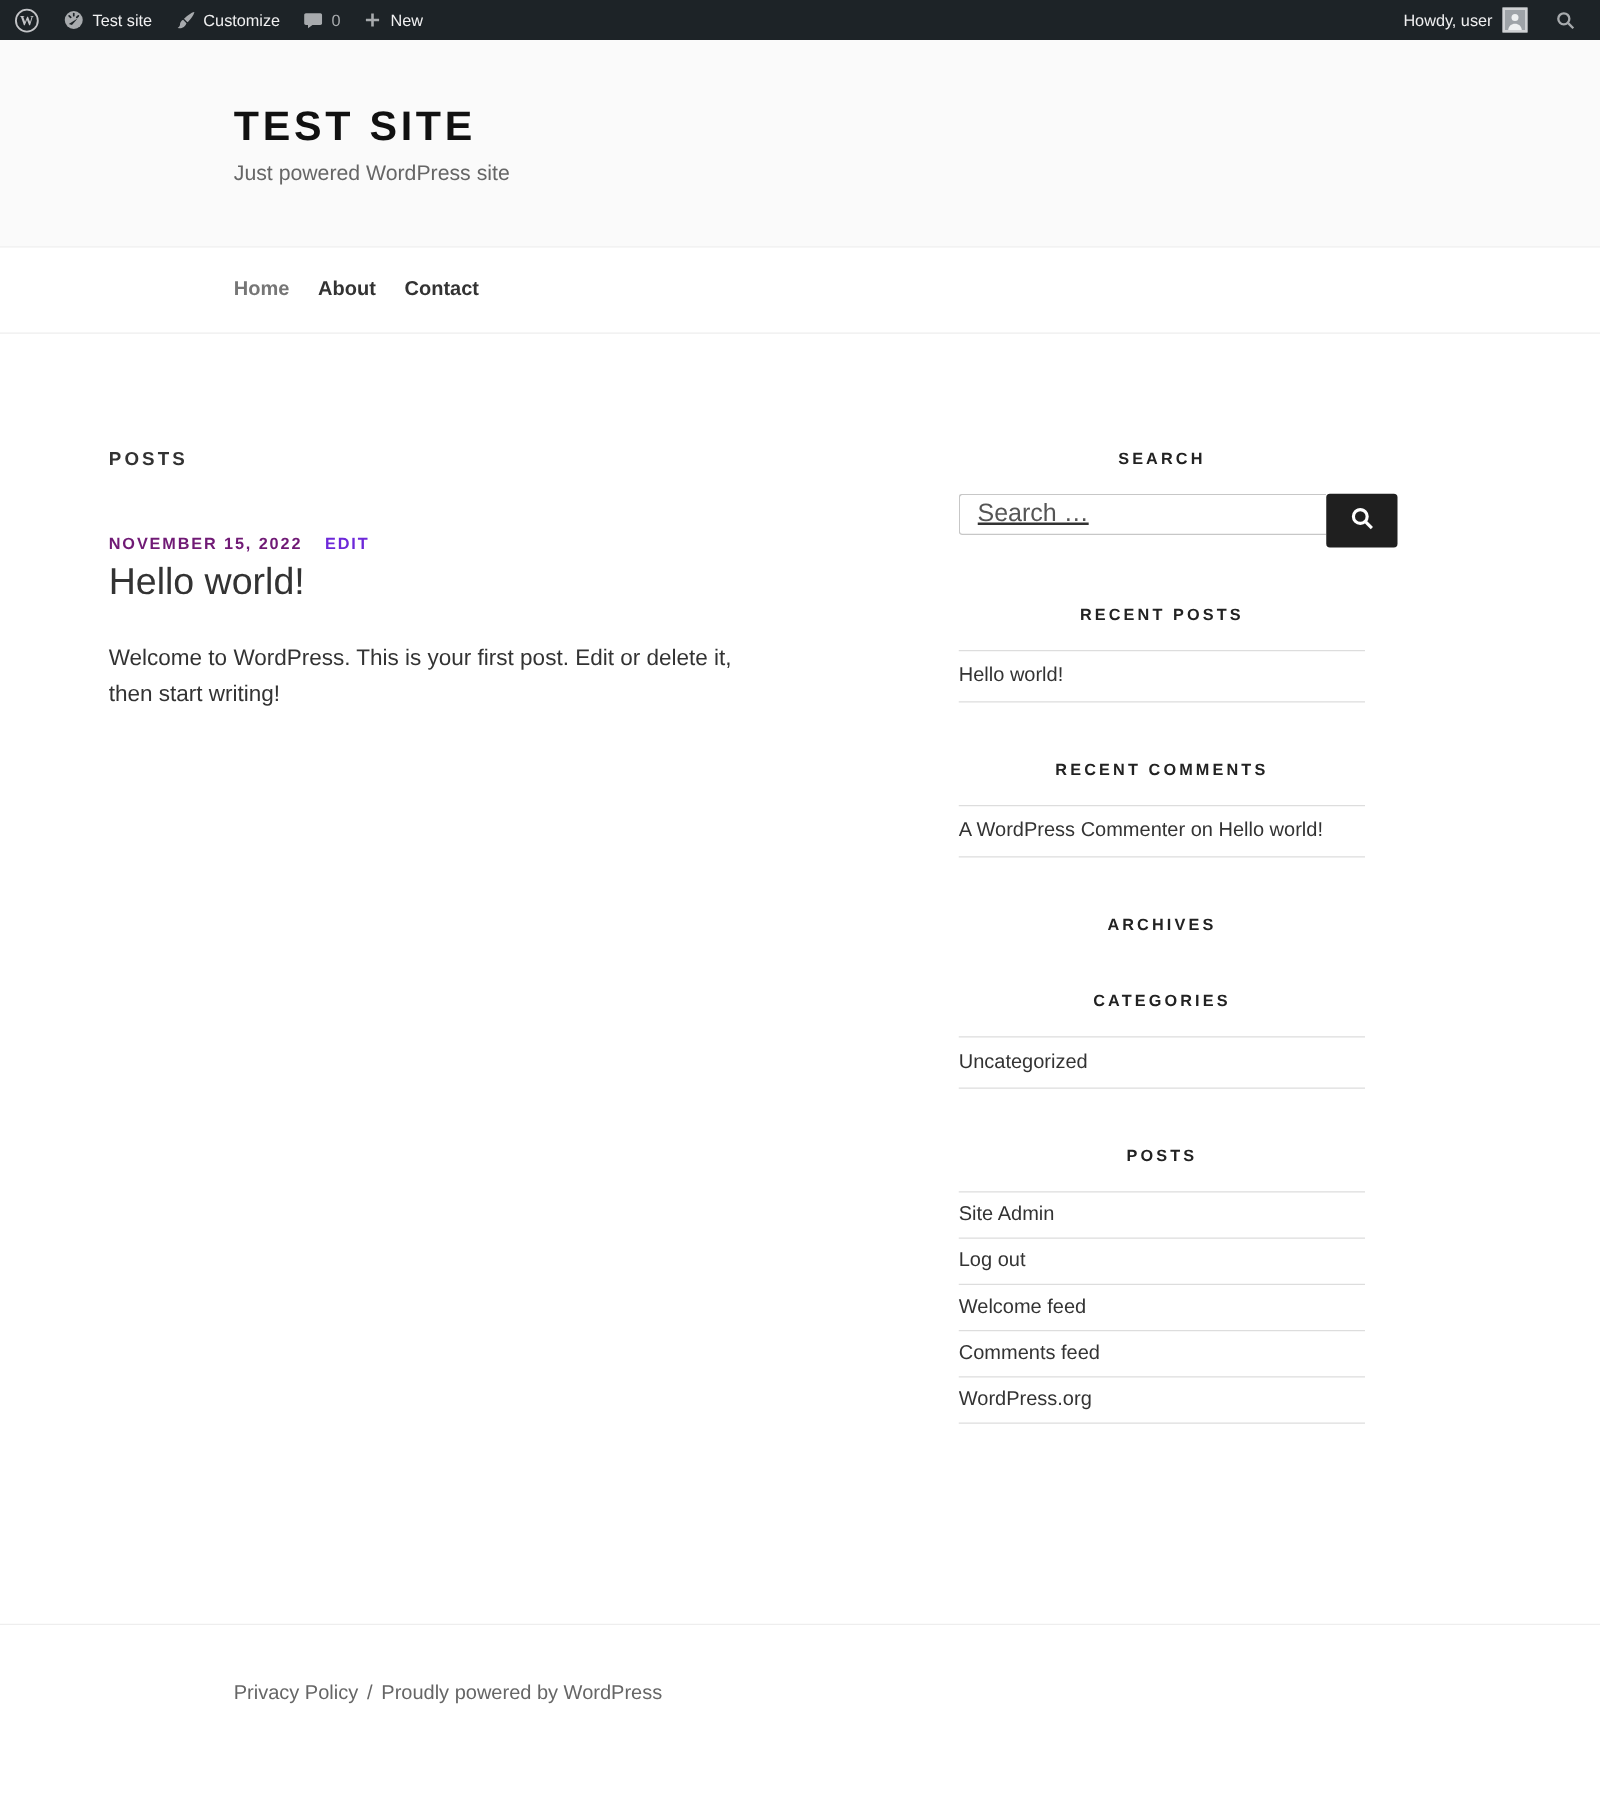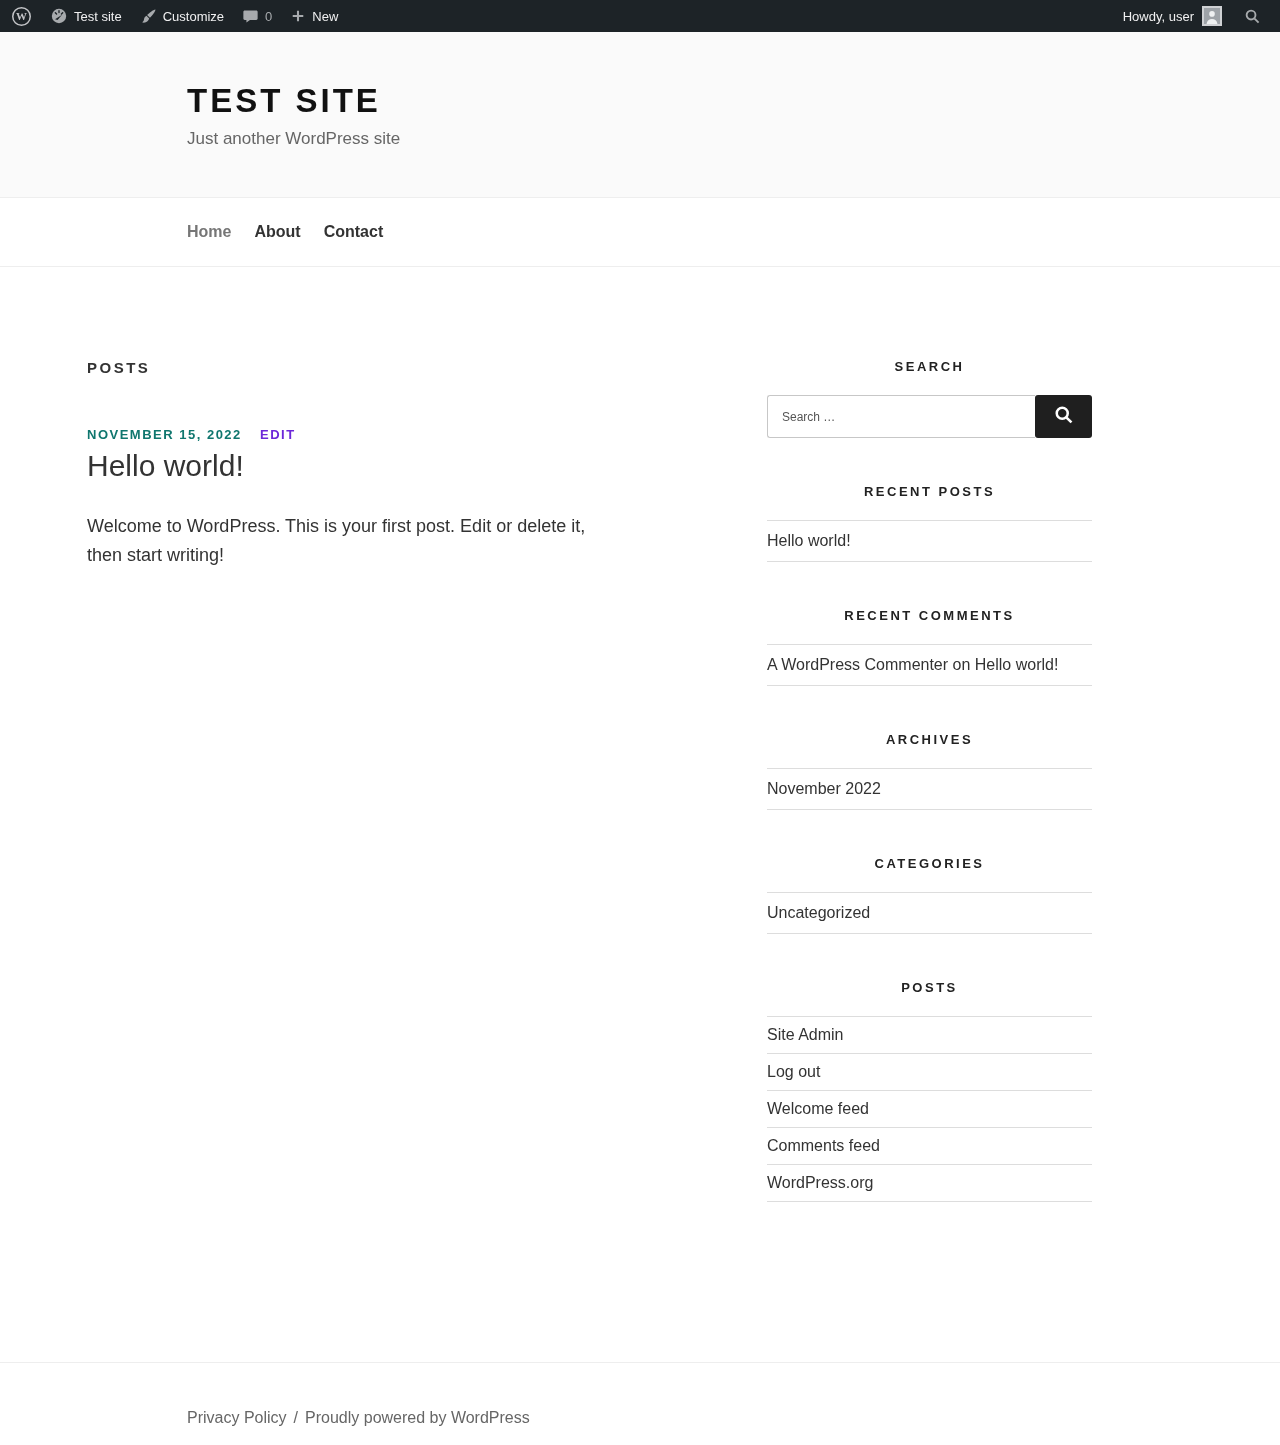--- a/index.html
+++ b/index.html
@@ -95,21 +95,21 @@
     font-size: 15px;
     font-weight: bold;
     letter-spacing: 2.5px;
     color: #333;
   }
   .post-meta {
     font-size: 13px;
     font-weight: bold;
     letter-spacing: 1.5px;
   }
-  .post-date { color: #0f766e; cursor: pointer; }
+  .post-date { color: #701a75; cursor: pointer; }
   .post-edit { color: #6d28d9; margin-left: 13px; cursor: pointer; }
   .post-title {
     margin: 7px 0 0;
     font-size: 30px;
     font-weight: 300;
     color: #333;
     cursor: pointer;
   }
   .post-body {
     margin: 29px 0 0;
@@ -139,30 +139,31 @@
     padding: 11px 0;
     font-size: 16px;
   }
   .widget li a { color: #333; cursor: pointer; }
   .widget .meta-list li { padding: 9px 0; }
   .plain-text { color: #333; }
 
   .search-form { display: flex; }
   .search-input {
     flex: 1;
-    height: 43px;
+    height: 33px;
     border: 1px solid #c7c7c7;
     border-radius: 3px 0 0 3px;
     border-right: none;
     padding: 0 14px;
-    font-size: 12px;
+    font-size: 20px;
     font-family: "Liberation Sans", sans-serif;
     color: #333;
     background: #fff;
     outline: none;
+    text-decoration: underline;
   }
   .search-input::placeholder { color: #555; opacity: 1; }
   .search-btn {
     width: 57px;
     height: 43px;
     background: #1f1f1f;
     border: 0;
     border-radius: 3px;
     display: flex;
     align-items: center;
@@ -247,21 +248,21 @@
       <svg width="17" height="17" viewBox="0 0 20 20" fill="none" stroke="#a7aaad" stroke-width="2.2">
         <circle cx="8.3" cy="8.3" r="5.2"></circle>
         <line x1="12.4" y1="12.4" x2="17.2" y2="17.2"></line>
       </svg>
     </span>
   </div>
 </div>
 
 <header class="site-header">
   <h1 class="site-title">TEST SITE</h1>
-  <p class="site-tagline">Just another WordPress site</p>
+  <p class="site-tagline">Just powered WordPress site</p>
 </header>
 
 <nav class="main-nav">
   <a class="nav-link current">Home</a>
   <a class="nav-link">About</a>
   <a class="nav-link">Contact</a>
 </nav>
 
 <div class="main-wrap">
 
@@ -308,25 +309,20 @@
       <h4 class="widget-title">RECENT COMMENTS</h4>
       <ul>
         <li>
           <a>A WordPress Commenter</a><span class="plain-text"> on </span><a>Hello world!</a>
         </li>
       </ul>
     </section>
 
     <section class="widget">
       <h4 class="widget-title">ARCHIVES</h4>
-      <ul>
-        <li>
-          <a>November 2022</a>
-        </li>
-      </ul>
     </section>
 
     <section class="widget">
       <h4 class="widget-title">CATEGORIES</h4>
       <ul>
         <li>
           <a>Uncategorized</a>
         </li>
       </ul>
     </section>

